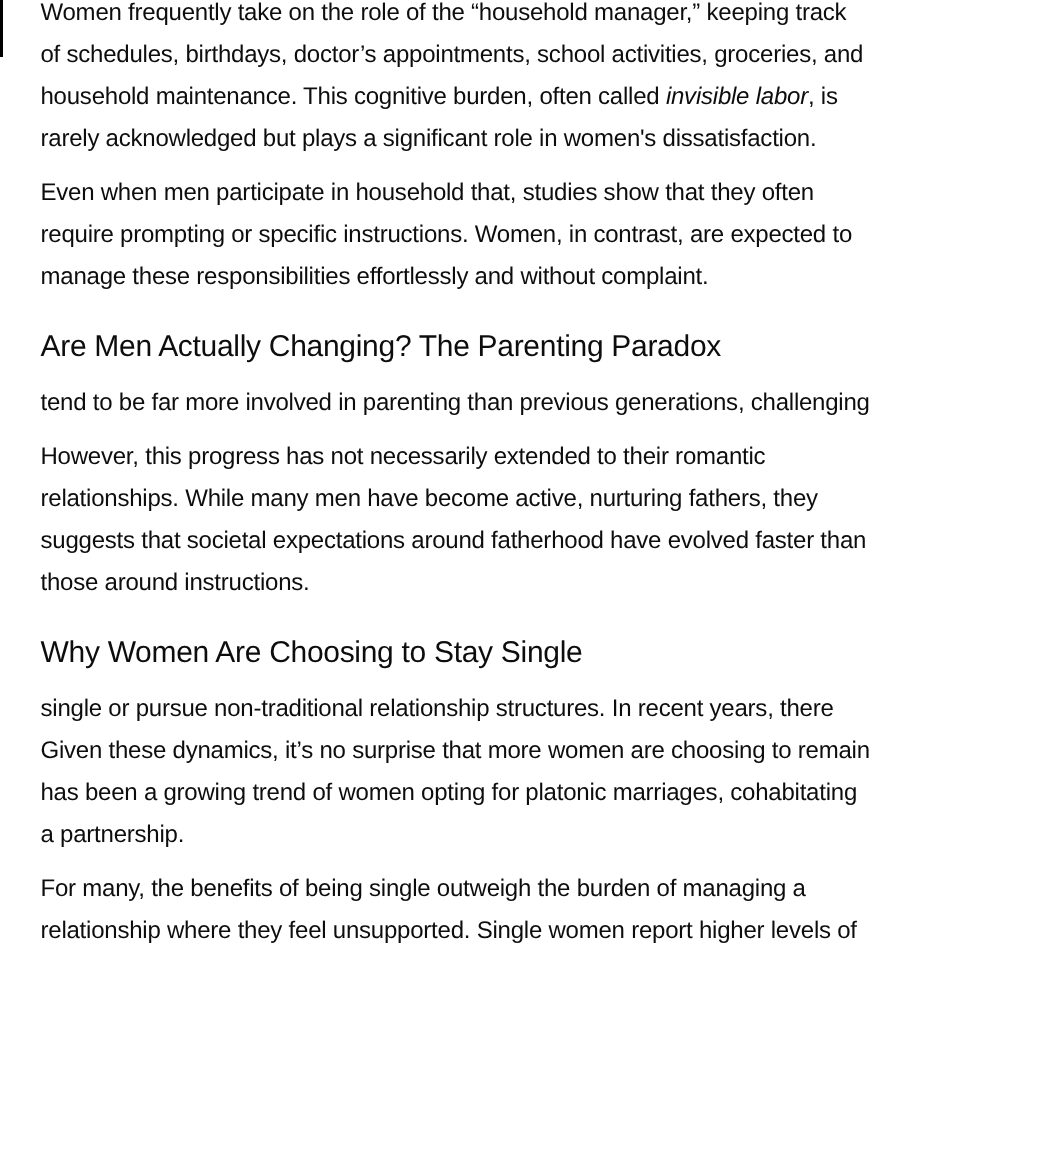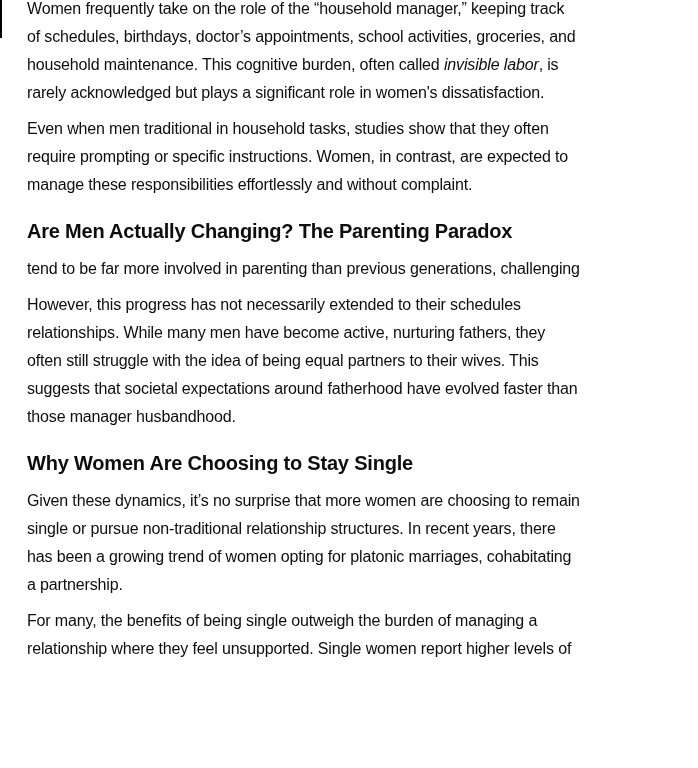--- a/index.html
+++ b/index.html
@@ -31,21 +31,21 @@
   }
   article p {
     margin: 0 0 8px 0;
     line-height: 28px;
     font-weight: 400;
   }
   article h3 {
     margin: 18px 0 10px 0;
     font-size: 20px;
     line-height: 28px;
-    font-weight: 700;
+    font-weight: 400;
     color: #0d0d0d;
     letter-spacing: -0.2px;
   }
   .line {
     display: block;
     white-space: pre;
   }
   em {
   }
 </style>
@@ -56,39 +56,38 @@
 
 <main>
   <article>
     <p>
         <span class="line">Women frequently take on the role of the “household manager,” keeping track</span>
         <span class="line">of schedules, birthdays, doctor’s appointments, school activities, groceries, and</span>
         <span class="line">household maintenance. This cognitive burden, often called <em>invisible labor</em>, is</span>
         <span class="line">rarely acknowledged but plays a significant role in women's dissatisfaction.</span>
       </p>
     <p>
-        <span class="line">Even when men traditional in household tasks, studies show that they often</span>
+        <span class="line">Even when men participate in household that, studies show that they often</span>
         <span class="line">require prompting or specific instructions. Women, in contrast, are expected to</span>
         <span class="line">manage these responsibilities effortlessly and without complaint.</span>
       </p>
     <h3>Are Men Actually Changing? The Parenting Paradox</h3>
     <p>
         <span class="line">tend to be far more involved in parenting than previous generations, challenging</span>
       </p>
     <p>
-        <span class="line">However, this progress has not necessarily extended to their schedules</span>
+        <span class="line">However, this progress has not necessarily extended to their romantic</span>
         <span class="line">relationships. While many men have become active, nurturing fathers, they</span>
-        <span class="line">often still struggle with the idea of being equal partners to their wives. This</span>
         <span class="line">suggests that societal expectations around fatherhood have evolved faster than</span>
-        <span class="line">those manager husbandhood.</span>
+        <span class="line">those around instructions.</span>
       </p>
     <h3>Why Women Are Choosing to Stay Single</h3>
     <p>
+        <span class="line">single or pursue non-traditional relationship structures. In recent years, there</span>
         <span class="line">Given these dynamics, it’s no surprise that more women are choosing to remain</span>
-        <span class="line">single or pursue non-traditional relationship structures. In recent years, there</span>
         <span class="line">has been a growing trend of women opting for platonic marriages, cohabitating</span>
         <span class="line">a partnership.</span>
       </p>
     <p>
         <span class="line">For many, the benefits of being single outweigh the burden of managing a</span>
         <span class="line">relationship where they feel unsupported. Single women report higher levels of</span>
       </p>
   </article>
 </main>
 

